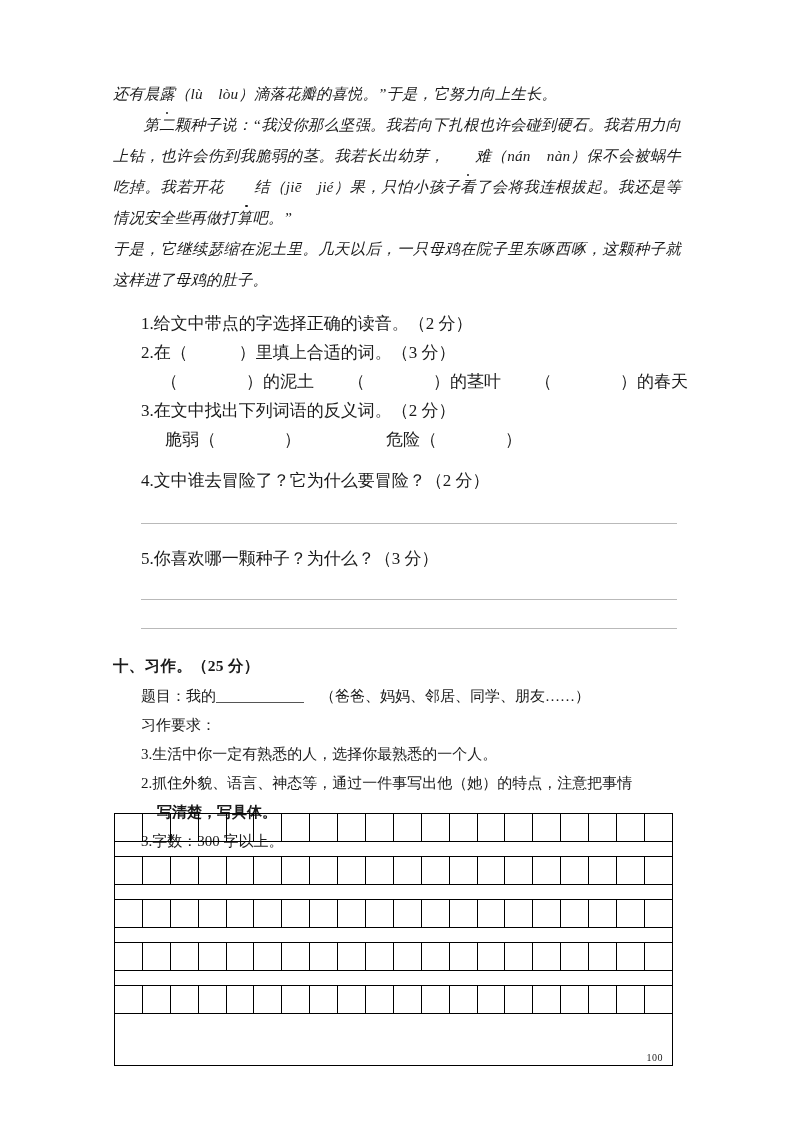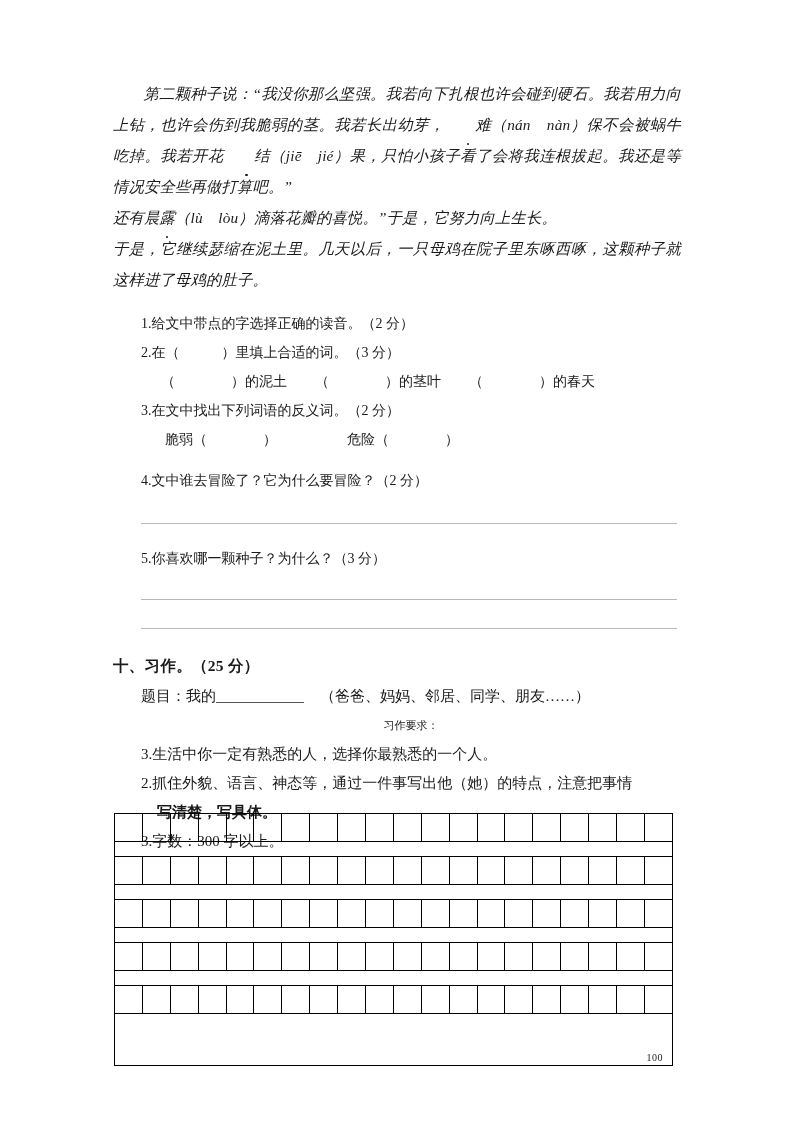--- a/index.html
+++ b/index.html
@@ -65,21 +65,21 @@
     margin-left: -1.2px;
     border-radius: 50%;
     background: #1a1a1a;
   }
 
   
   .qblock {
     margin-top: 14px;
   }
   .qline {
-    font-size: 14px;
+    font-size: 17px;
     line-height: 29px;
     padding-left: 28px;
     white-space: pre;
   }
   .qline.sub {
     padding-left: 48px;
   }
   .qline.sub2 {
     padding-left: 52px;
   }
@@ -107,24 +107,23 @@
     padding-left: 28px;
     white-space: pre;
   }
   .composition-line .blank {
     display: inline-block;
     width: 88px;
     border-bottom: 1.1px solid #555;
     vertical-align: -2px;
   }
   .req-head {
-    font-size: 11px;
+    font-size: 15px;
     line-height: 29px;
     padding-left: 28px;
-    text-align: center;
   }
   .req-item {
     font-size: 15px;
     line-height: 29px;
     padding-left: 28px;
     white-space: pre;
   }
   .req-item .cont {
     display: block;
     padding-left: 16px;
@@ -167,23 +166,23 @@
   }
 </style>
 </head>
 <body>
 
 <div class="page">
 
   <div class="content">
 
     <div>
+      <p class="passage">还有晨<span class="dotchar">露</span>（lù　lòu）滴落花瓣的喜悦。”于是，它努力向上生长。</p>
+
       <p class="passage indent">第二颗种子说：“我没你那么坚强。我若向下扎根也许会碰到硬石。我若用力向上钻，也许会伤到我脆弱的茎。我若长出幼芽，<span class="dotchar">难</span>（nán　nàn）保不会被蜗牛吃掉。我若开花<span class="dotchar">结</span>（jiē　jié）果，只怕小孩子看了会将我连根拔起。我还是等情况安全些再做打算吧。”</p>
-
-      <p class="passage">还有晨<span class="dotchar">露</span>（lù　lòu）滴落花瓣的喜悦。”于是，它努力向上生长。</p>
 
       <p class="passage">于是，它继续瑟缩在泥土里。几天以后，一只母鸡在院子里东啄西啄，这颗种子就这样进了母鸡的肚子。</p>
     </div>
 
     <div class="qblock">
 
       <div class="qline">1.给文中带点的字选择正确的读音。（2 分）</div>
 
       <div class="qline">2.在（　　　）里填上合适的词。（3 分）</div>
 

